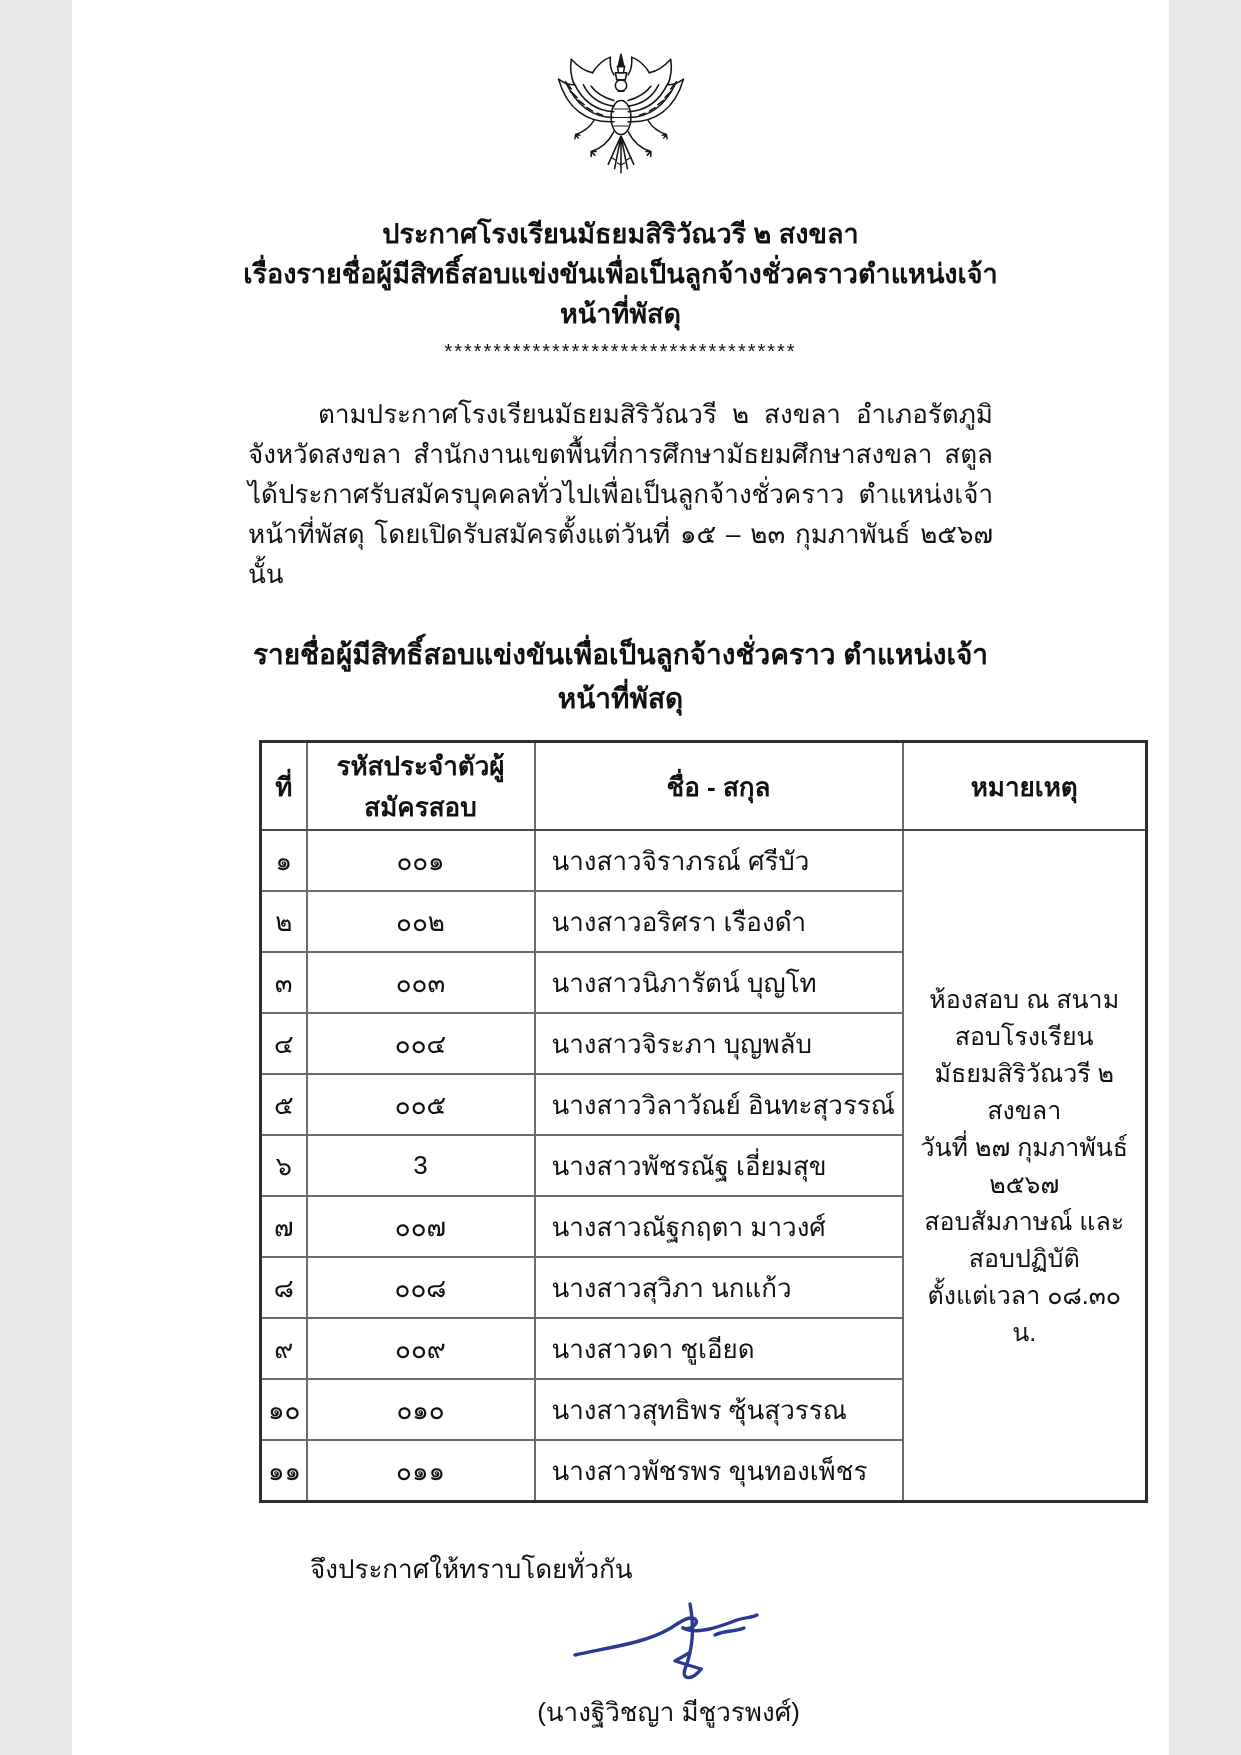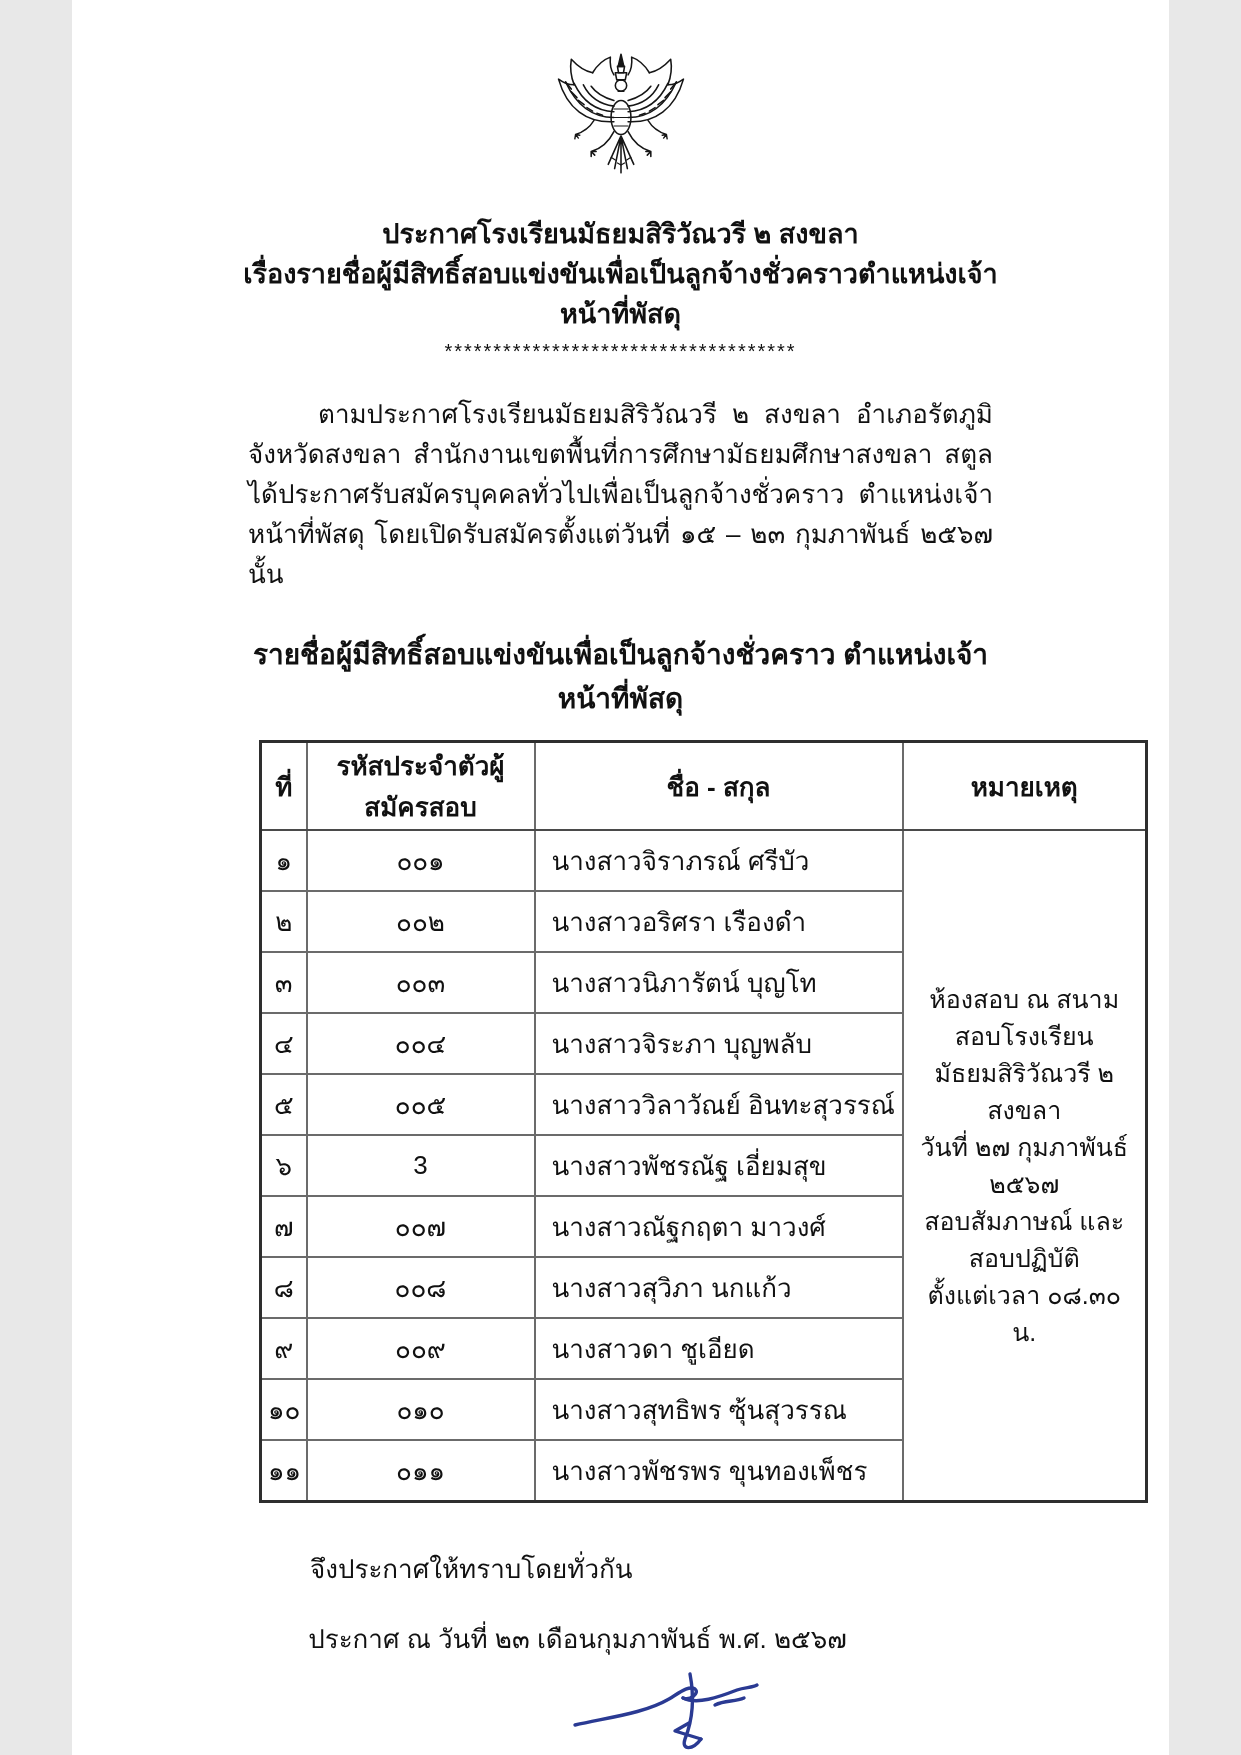--- a/index.html
+++ b/index.html
@@ -195,21 +195,20 @@
         </tr>
         <tr>
           <td>๑๑</td>
           <td>๐๑๑</td>
           <td class="name">นางสาวพัชรพร ขุนทองเพ็ชร</td>
         </tr>
       </tbody>
     </table>
 
     <div class="closing">จึงประกาศให้ทราบโดยทั่วกัน</div>
-    <div class="issued">ประกาศ ณ วันที่ ๒๓ เดือนกุมภาพันธ์ พ.ศ. ๒๕๖๗</div>
 
     <div class="sign-block">
       <svg width="200" height="86" viewBox="0 0 200 86" fill="none" stroke="#2a3a93" stroke-width="3.4" stroke-linecap="round" stroke-linejoin="round">
         <path d="M6,56 C42,48 76,44 100,30 C110,24 120,16 126,20 C131,24 121,32 114,29"></path>
         <path d="M114,29 C128,36 150,28 168,21 C176,18 183,19 188,16"></path>
         <path d="M121,5 C125,26 124,50 116,70 C112,82 124,81 132,70"></path>
         <path d="M132,70 L106,62 L120,54"></path>
         <path d="M146,36 C156,31 166,33 175,29"></path>
       </svg>
       <div class="signer-name">(นางฐิวิชญา  มีชูวรพงศ์)</div>

